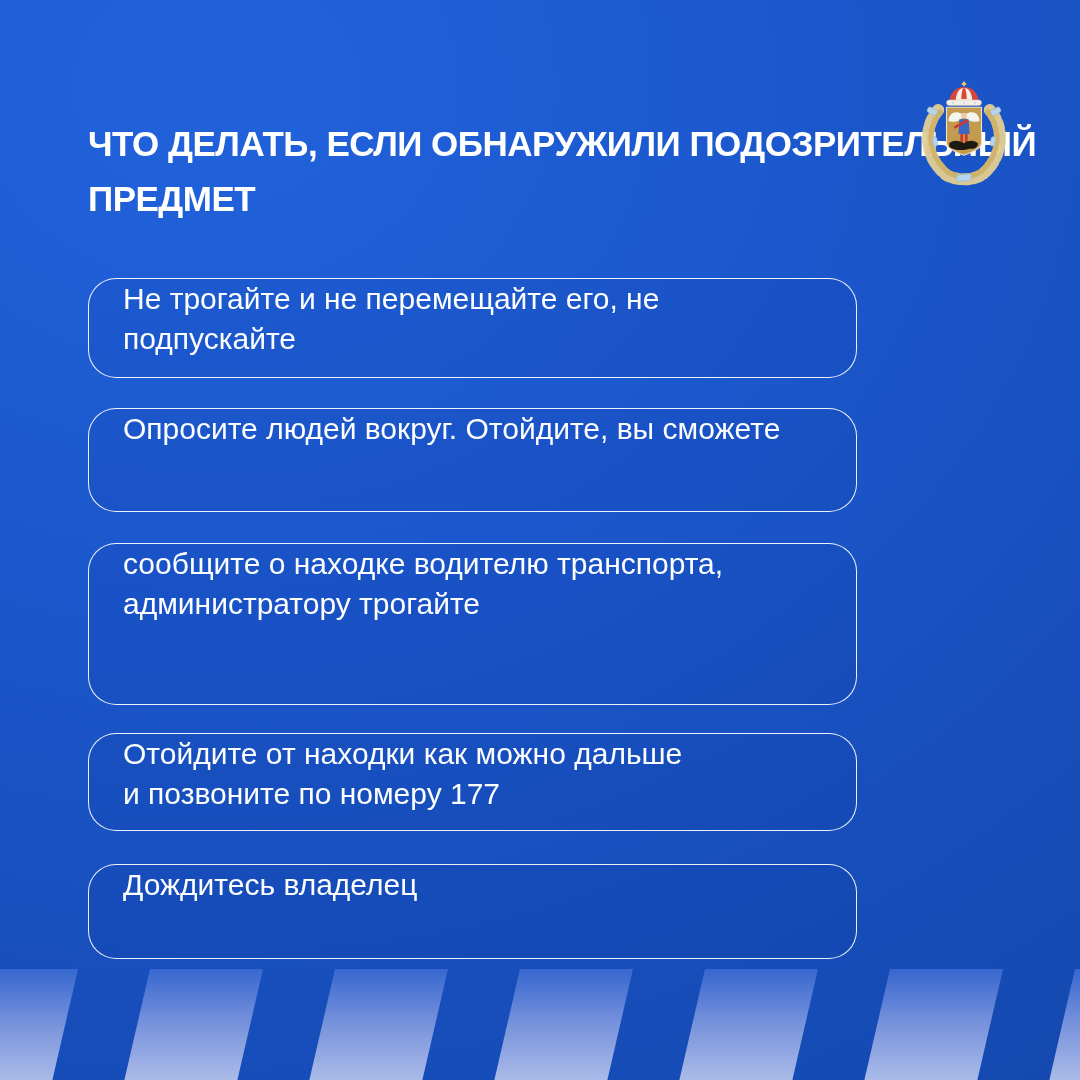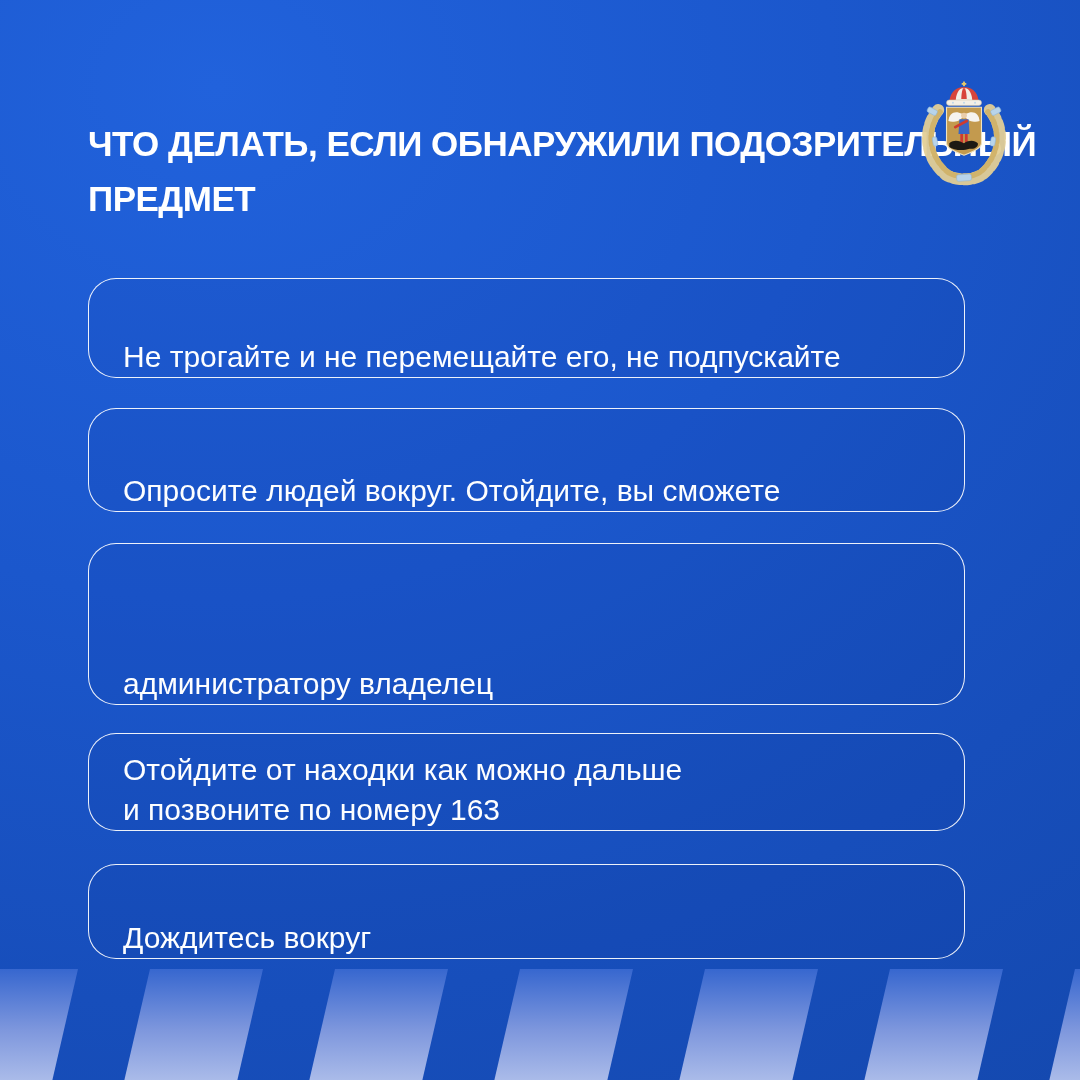--- a/index.html
+++ b/index.html
@@ -21,26 +21,26 @@
     letter-spacing:-0.5px;
     text-transform:uppercase;
   }
   
   .emblem{
     position:absolute;left:918px;top:80px;
     width:92px;height:108px;
   }
   
   .card{
-    position:absolute;left:88px;width:877px;
+    position:absolute;left:88px;width:769px;
     box-sizing:border-box;
     border:1.6px solid rgba(255,255,255,0.92);
     border-radius:28px;
     background:rgba(5,25,95,0.06);
-    display:flex;flex-direction:column;justify-content:flex-end;
+    display:flex;flex-direction:column;justify-content:flex-start;
     padding:0 34px;
     color:#fdfeff;
     font-size:30px;
     line-height:40px;
     font-weight:400;
   }
   .card .line{display:block;}
   #card-0{top:278px;height:100px;}
   #card-1{top:408px;height:104px;}
   #card-2{top:543px;height:162px;}
@@ -118,28 +118,29 @@
   </svg>
 
   <div>
     <div class="card" id="card-0">
       <span class="line">Не трогайте и не перемещайте его, не подпускайте</span>
     </div>
     <div class="card" id="card-1">
       <span class="line">Опросите людей вокруг. Отойдите, вы сможете</span>
     </div>
     <div class="card" id="card-2">
-      <span class="line">администратору владелец</span>
+      <span class="line">сообщите о находке водителю транспорта,</span>
+      <span class="line">администратору трогайте</span>
     </div>
     <div class="card" id="card-3">
       <span class="line">Отойдите от находки как можно дальше</span>
-      <span class="line">и позвоните по номеру 163</span>
+      <span class="line">и позвоните по номеру 177</span>
     </div>
     <div class="card" id="card-4">
-      <span class="line">Дождитесь вокруг</span>
+      <span class="line">Дождитесь владелец</span>
     </div>
   </div>
 
   <div class="stripes">
     <div class="stripe"></div>
     <div class="stripe"></div>
     <div class="stripe"></div>
     <div class="stripe"></div>
     <div class="stripe"></div>
     <div class="stripe"></div>

